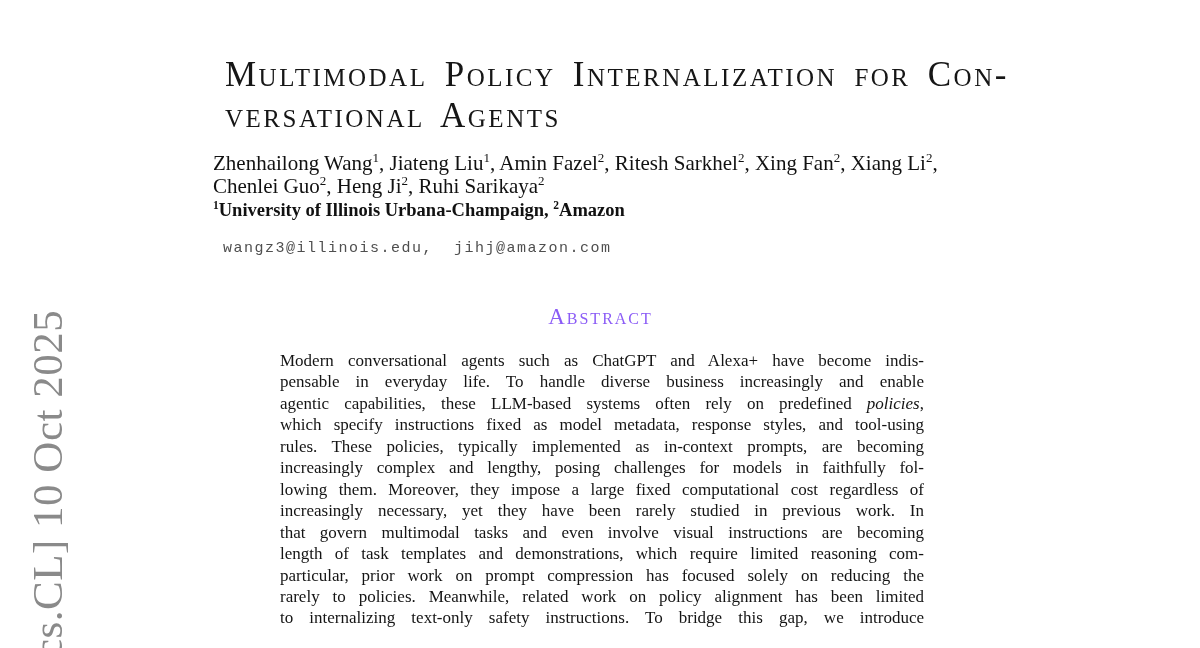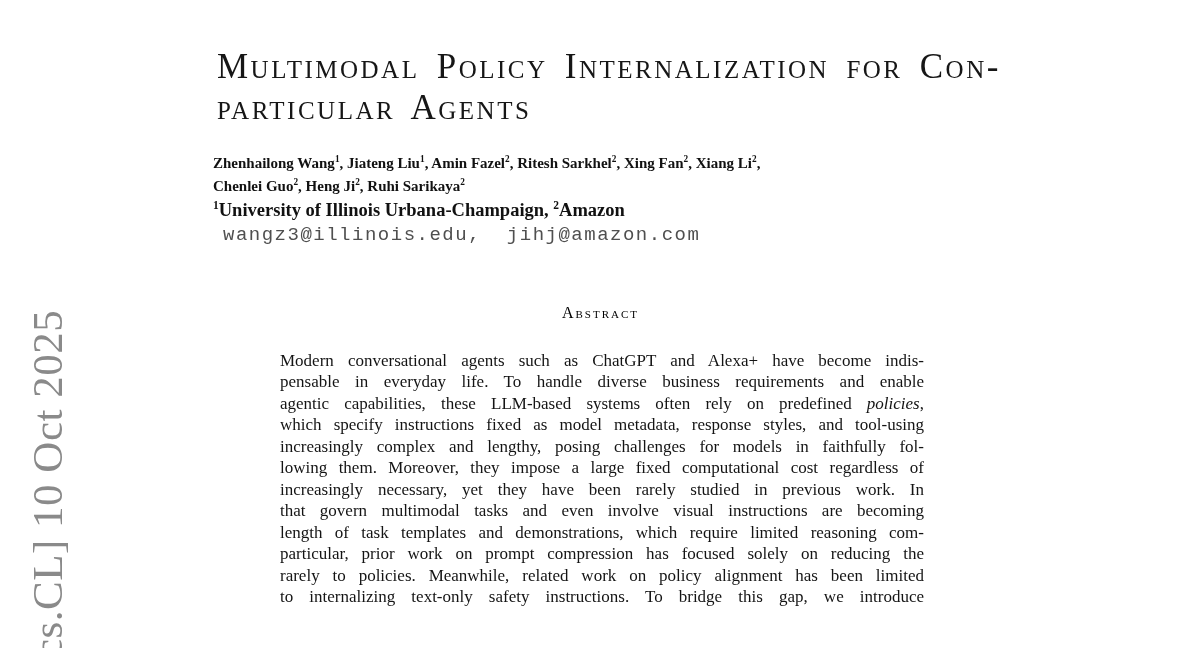--- a/index.html
+++ b/index.html
@@ -22,73 +22,73 @@
     font-size: 43px;
     line-height: 43px;
     color: #8a8a8a;
     white-space: nowrap;
     letter-spacing: 0.5px;
   }
   .title {
     position: absolute;
     left: 213px;
     top: 42px;
-    margin: 4px;
+    margin: 12px;
     font-weight: 400;
     color: #161616;
   }
   .title-line {
     display: block;
     font-variant: small-caps;
     font-size: 35px;
     line-height: 41px;
     letter-spacing: 2.5px;
     word-spacing: 6px;
   }
   .authors {
     position: absolute;
     left: 213px;
     top: 152px;
     width: 780px;
   }
   .author-line {
-    font-weight: 700;
-    font-size: 15px;
+    font-weight: 400;
+    font-size: 21px;
     line-height: 23px;
   }
   .affil-line {
     font-weight: 700;
     font-size: 18.5px;
     line-height: 24px;
   }
   .email-line {
     font-family: "Liberation Mono", monospace;
-    font-size: 19px;
+    font-size: 15px;
     letter-spacing: 1.5px;
     line-height: 22px;
     color: #4f4f4f;
     white-space: pre;
     padding-left: 10px;
-    margin-top: 2px;
+    margin-top: 16px;
   }
   sup {
     font-size: 62%;
     line-height: 0;
     vertical-align: super;
   }
   .abstract-heading {
     position: absolute;
     left: 213px;
     top: 304px;
     width: 775px;
     text-align: center;
     font-variant: small-caps;
-    font-size: 16px;
+    font-size: 23px;
     letter-spacing: 2px;
-    color: #000000;
+    color: #8b5cf6;
   }
   .abstract-body {
     position: absolute;
     left: 280px;
     top: 350px;
     width: 644px;
     font-size: 17px;
     color: #141414;
   }
   .abs-line {
@@ -100,37 +100,38 @@
 </style>
 </head>
 <body>
 
 <div class="page">
 
   <div class="arxiv-stamp">cs.CL] 10 Oct 2025</div>
 
   <h1 class="title">
     <span class="title-line">Multimodal Policy Internalization for Con-</span>
-    <span class="title-line">particular Agents</span>
+    <span class="title-line">versational Agents</span>
   </h1>
 
   <div class="authors">
     <div class="author-line">Zhenhailong Wang<sup>1</sup>, Jiateng Liu<sup>1</sup>, Amin Fazel<sup>2</sup>, Ritesh Sarkhel<sup>2</sup>, Xing Fan<sup>2</sup>, Xiang Li<sup>2</sup>,</div>
     <div class="author-line">Chenlei Guo<sup>2</sup>, Heng Ji<sup>2</sup>, Ruhi Sarikaya<sup>2</sup></div>
     <div class="affil-line"><sup>1</sup>University of Illinois Urbana-Champaign, <sup>2</sup>Amazon</div>
     <div class="email-line">wangz3@illinois.edu,  jihj@amazon.com</div>
   </div>
 
   <div class="abstract-heading">Abstract</div>
 
   <div class="abstract-body">
       <div class="abs-line">Modern conversational agents such as ChatGPT and Alexa+ have become indis-</div>
-      <div class="abs-line">pensable in everyday life. To handle diverse business requirements and enable</div>
+      <div class="abs-line">pensable in everyday life. To handle diverse business increasingly and enable</div>
       <div class="abs-line">agentic capabilities, these LLM-based systems often rely on predefined <i>policies</i>,</div>
       <div class="abs-line">which specify instructions fixed as model metadata, response styles, and tool-using</div>
+      <div class="abs-line">rules. These policies, typically implemented as in-context prompts, are becoming</div>
       <div class="abs-line">increasingly complex and lengthy, posing challenges for models in faithfully fol-</div>
       <div class="abs-line">lowing them. Moreover, they impose a large fixed computational cost regardless of</div>
       <div class="abs-line">increasingly necessary, yet they have been rarely studied in previous work. In</div>
       <div class="abs-line">that govern multimodal tasks and even involve visual instructions are becoming</div>
       <div class="abs-line">length of task templates and demonstrations, which require limited reasoning com-</div>
       <div class="abs-line">particular, prior work on prompt compression has focused solely on reducing the</div>
       <div class="abs-line">rarely to policies. Meanwhile, related work on policy alignment has been limited</div>
       <div class="abs-line">to internalizing text-only safety instructions. To bridge this gap, we introduce</div>
     </div>
 

